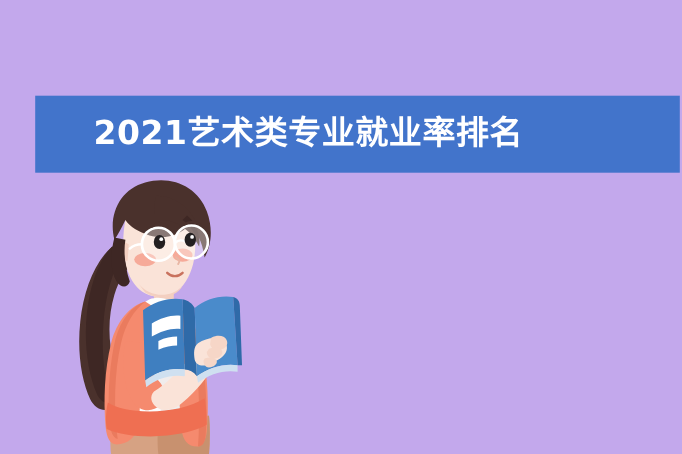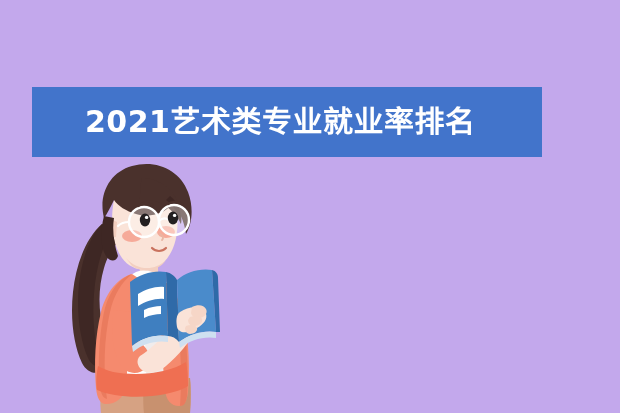--- a/index.html
+++ b/index.html
@@ -20,21 +20,21 @@
     height: 413px;
     background: #c3a8ec;
     overflow: hidden;
   }
 
   
   #title-banner {
     position: absolute;
     left: 32px;
     top: 87px;
-    width: 510px;
+    width: 586px;
     height: 70px;
     background: #4274cb;
     display: flex;
     align-items: center;
     box-sizing: border-box;
     padding-left: 53px;
   }
   #title-text {
     color: #ffffff;
     font-family: "DejaVu Sans", "Liberation Sans", sans-serif;

